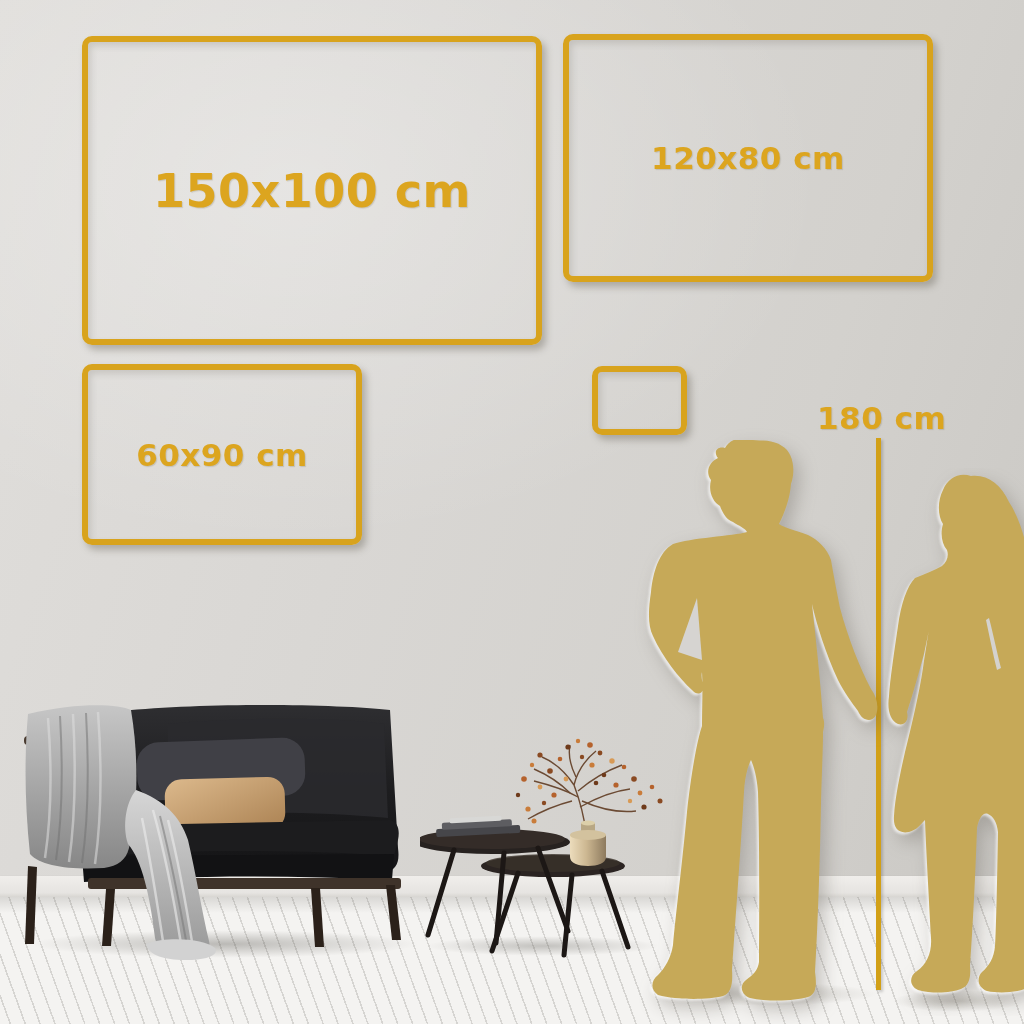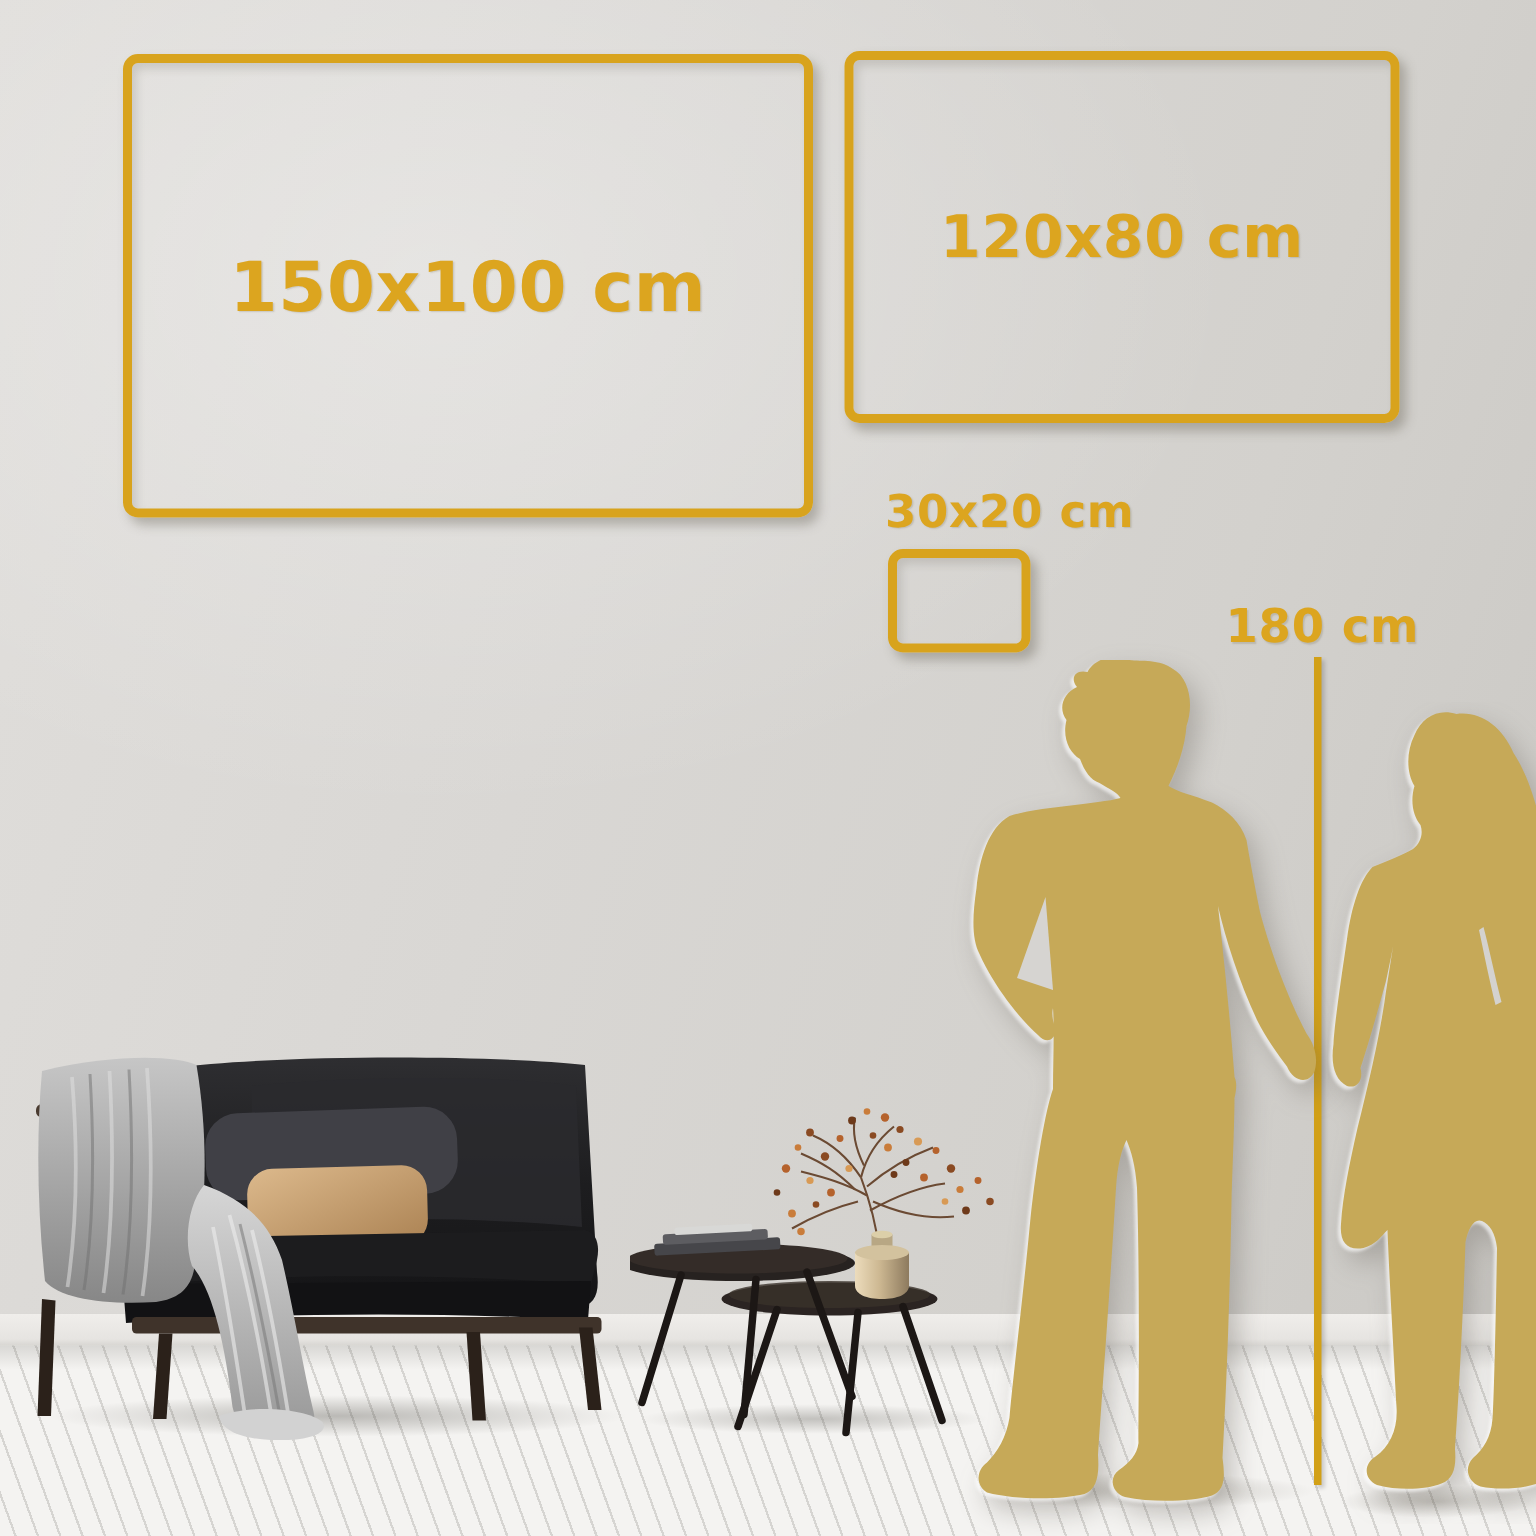--- a/index.html
+++ b/index.html
@@ -60,24 +60,26 @@
 
   <div class="shadow" style="left:30px;top:930px;width:390px;height:28px;background:radial-gradient(ellipse at center,rgba(80,78,72,0.35),rgba(80,78,72,0) 70%);"></div>
   <div class="shadow" style="left:425px;top:936px;width:235px;height:20px;background:radial-gradient(ellipse at center,rgba(80,78,72,0.30),rgba(80,78,72,0) 70%);"></div>
   <div class="shadow" style="left:648px;top:982px;width:230px;height:24px;background:radial-gradient(ellipse at center,rgba(95,90,78,0.30),rgba(95,90,78,0) 70%);"></div>
   <div class="shadow" style="left:892px;top:990px;width:132px;height:22px;background:radial-gradient(ellipse at center,rgba(95,90,78,0.30),rgba(95,90,78,0) 70%);"></div>
 
   <div class="frame" style="left:82px;top:36px;width:448px;height:297px;">
     <span class="size-label" style="font-size:46px;">150x100 cm</span>
   </div>
   <div class="frame" style="left:563px;top:34px;width:358px;height:236px;">
-    <span class="size-label" style="font-size:39px;">120x80 cm</span>
+    <span class="size-label" style="font-size:31px;">120x80 cm</span>
+  </div>
+  <div class="frame" style="left:82px;top:364px;width:268px;height:169px;">
+    <span class="size-label" style="font-size:31px;">60x90 cm</span>
   </div>
   <div class="frame" style="left:592px;top:366px;width:83px;height:57px;"></div>
-  <div class="floating-label" style="left:590px;top:324px;font-size:30px;">30x20 cm</div>
 
   <div class="floating-label" style="left:817px;top:400px;width:125px;text-align:right;font-size:31px;">180 cm</div>
   <div class="height-line"></div>
 
   <svg class="furn" style="left:18px;top:698px;" width="415" height="262" viewBox="0 0 415 262">
     <defs>
       <linearGradient id="shellG" x1="0" y1="0" x2="0" y2="1">
         <stop offset="0" stop-color="#2e2e31"></stop>
           <stop offset="0.5" stop-color="#1d1d1f"></stop>
           <stop offset="1" stop-color="#141416"></stop>

